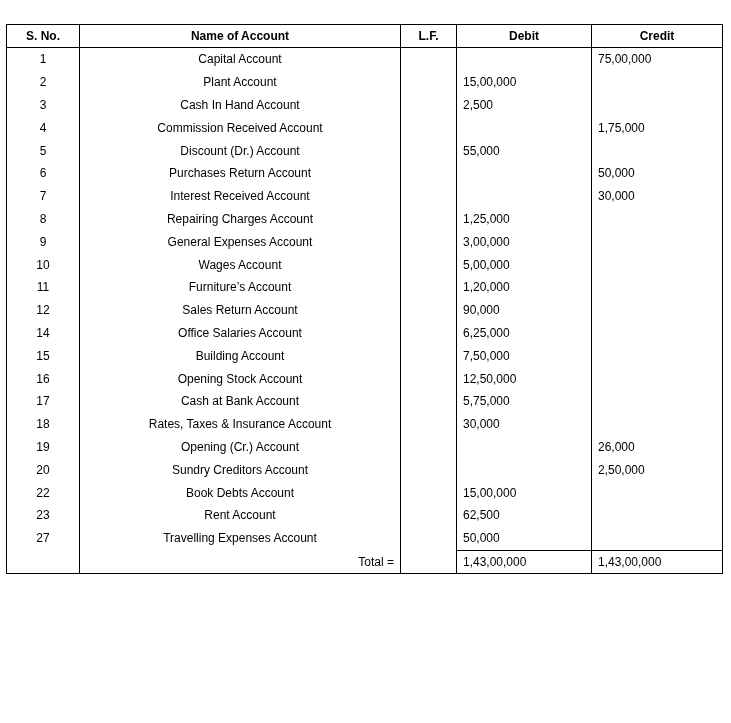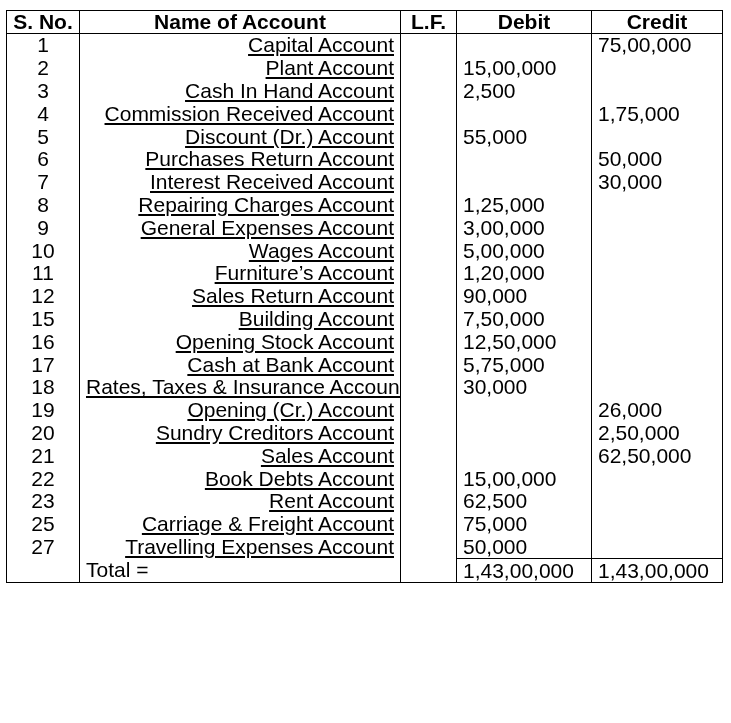--- a/index.html
+++ b/index.html
@@ -1,40 +1,40 @@
 <!DOCTYPE html>
 <html><head>
   <meta charset="utf-8">
   <style>
     html, body { margin: 0; padding: 0; background: #ffffff; }
     body { width: 731px; height: 723px; position: relative; overflow: hidden;
            font-family: "Liberation Sans", "DejaVu Sans", sans-serif; color: #000; }
     table.tb {
-      position: absolute; left: 6px; top: 10px;
+      position: absolute; left: 6px; top: 24px;
       border-collapse: collapse; table-layout: fixed;
-      width: 716px; font-size: 21px;
+      width: 716px; font-size: 12px;
     }
     table.tb col.c-sno { width: 73px; }
     table.tb col.c-name { width: 321px; }
     table.tb col.c-lf { width: 56px; }
     table.tb col.c-dr { width: 135px; }
     table.tb col.c-cr { width: 131px; }
     table.tb th, table.tb td {
       padding: 0 6px; height: 22.8px; line-height: 22px;
       white-space: nowrap; overflow: hidden;
       border-left: 1px solid #000; border-right: 1px solid #000;
     }
     table.tb th { font-weight: bold; text-align: center;
                   border-top: 1px solid #000; border-bottom: 1px solid #000; height: 21px; }
     td.sno { text-align: center; }
-    td.name { text-align: right; padding-left: 7px; text-decoration: underline; }
+    td.name { text-align: center; padding-left: 7px; }
     td.num { padding-right: 6px; }
     tr.total-row td { border-bottom: 1px solid #000; }
     tr.total-row td.num { border-top: 1px solid #000; }
-    td.total-label { text-align: left; padding-right: 8px; }
+    td.total-label { text-align: right; padding-right: 8px; }
   </style>
 </head>
 <body>
 
 <table class="tb">
   <colgroup>
     <col class="c-sno">
       <col class="c-name">
       <col class="c-lf">
       <col class="c-dr">
@@ -128,20 +128,27 @@
         <td class="num"></td>
       </tr>
       <tr>
         <td class="sno">12</td>
         <td class="name">Sales Return Account</td>
         <td></td>
         <td class="num">90,000</td>
         <td class="num"></td>
       </tr>
       <tr>
+        <td class="sno">14</td>
+        <td class="name">Office Salaries Account</td>
+        <td></td>
+        <td class="num">6,25,000</td>
+        <td class="num"></td>
+      </tr>
+      <tr>
         <td class="sno">15</td>
         <td class="name">Building Account</td>
         <td></td>
         <td class="num">7,50,000</td>
         <td class="num"></td>
       </tr>
       <tr>
         <td class="sno">16</td>
         <td class="name">Opening Stock Account</td>
         <td></td>
@@ -170,45 +177,31 @@
         <td class="num">26,000</td>
       </tr>
       <tr>
         <td class="sno">20</td>
         <td class="name">Sundry Creditors Account</td>
         <td></td>
         <td class="num"></td>
         <td class="num">2,50,000</td>
       </tr>
       <tr>
-        <td class="sno">21</td>
-        <td class="name">Sales Account</td>
-        <td></td>
-        <td class="num"></td>
-        <td class="num">62,50,000</td>
-      </tr>
-      <tr>
         <td class="sno">22</td>
         <td class="name">Book Debts Account</td>
         <td></td>
         <td class="num">15,00,000</td>
         <td class="num"></td>
       </tr>
       <tr>
         <td class="sno">23</td>
         <td class="name">Rent Account</td>
         <td></td>
         <td class="num">62,500</td>
-        <td class="num"></td>
-      </tr>
-      <tr>
-        <td class="sno">25</td>
-        <td class="name">Carriage &amp; Freight Account</td>
-        <td></td>
-        <td class="num">75,000</td>
         <td class="num"></td>
       </tr>
       <tr>
         <td class="sno">27</td>
         <td class="name">Travelling Expenses Account</td>
         <td></td>
         <td class="num">50,000</td>
         <td class="num"></td>
       </tr>
     </tbody>

